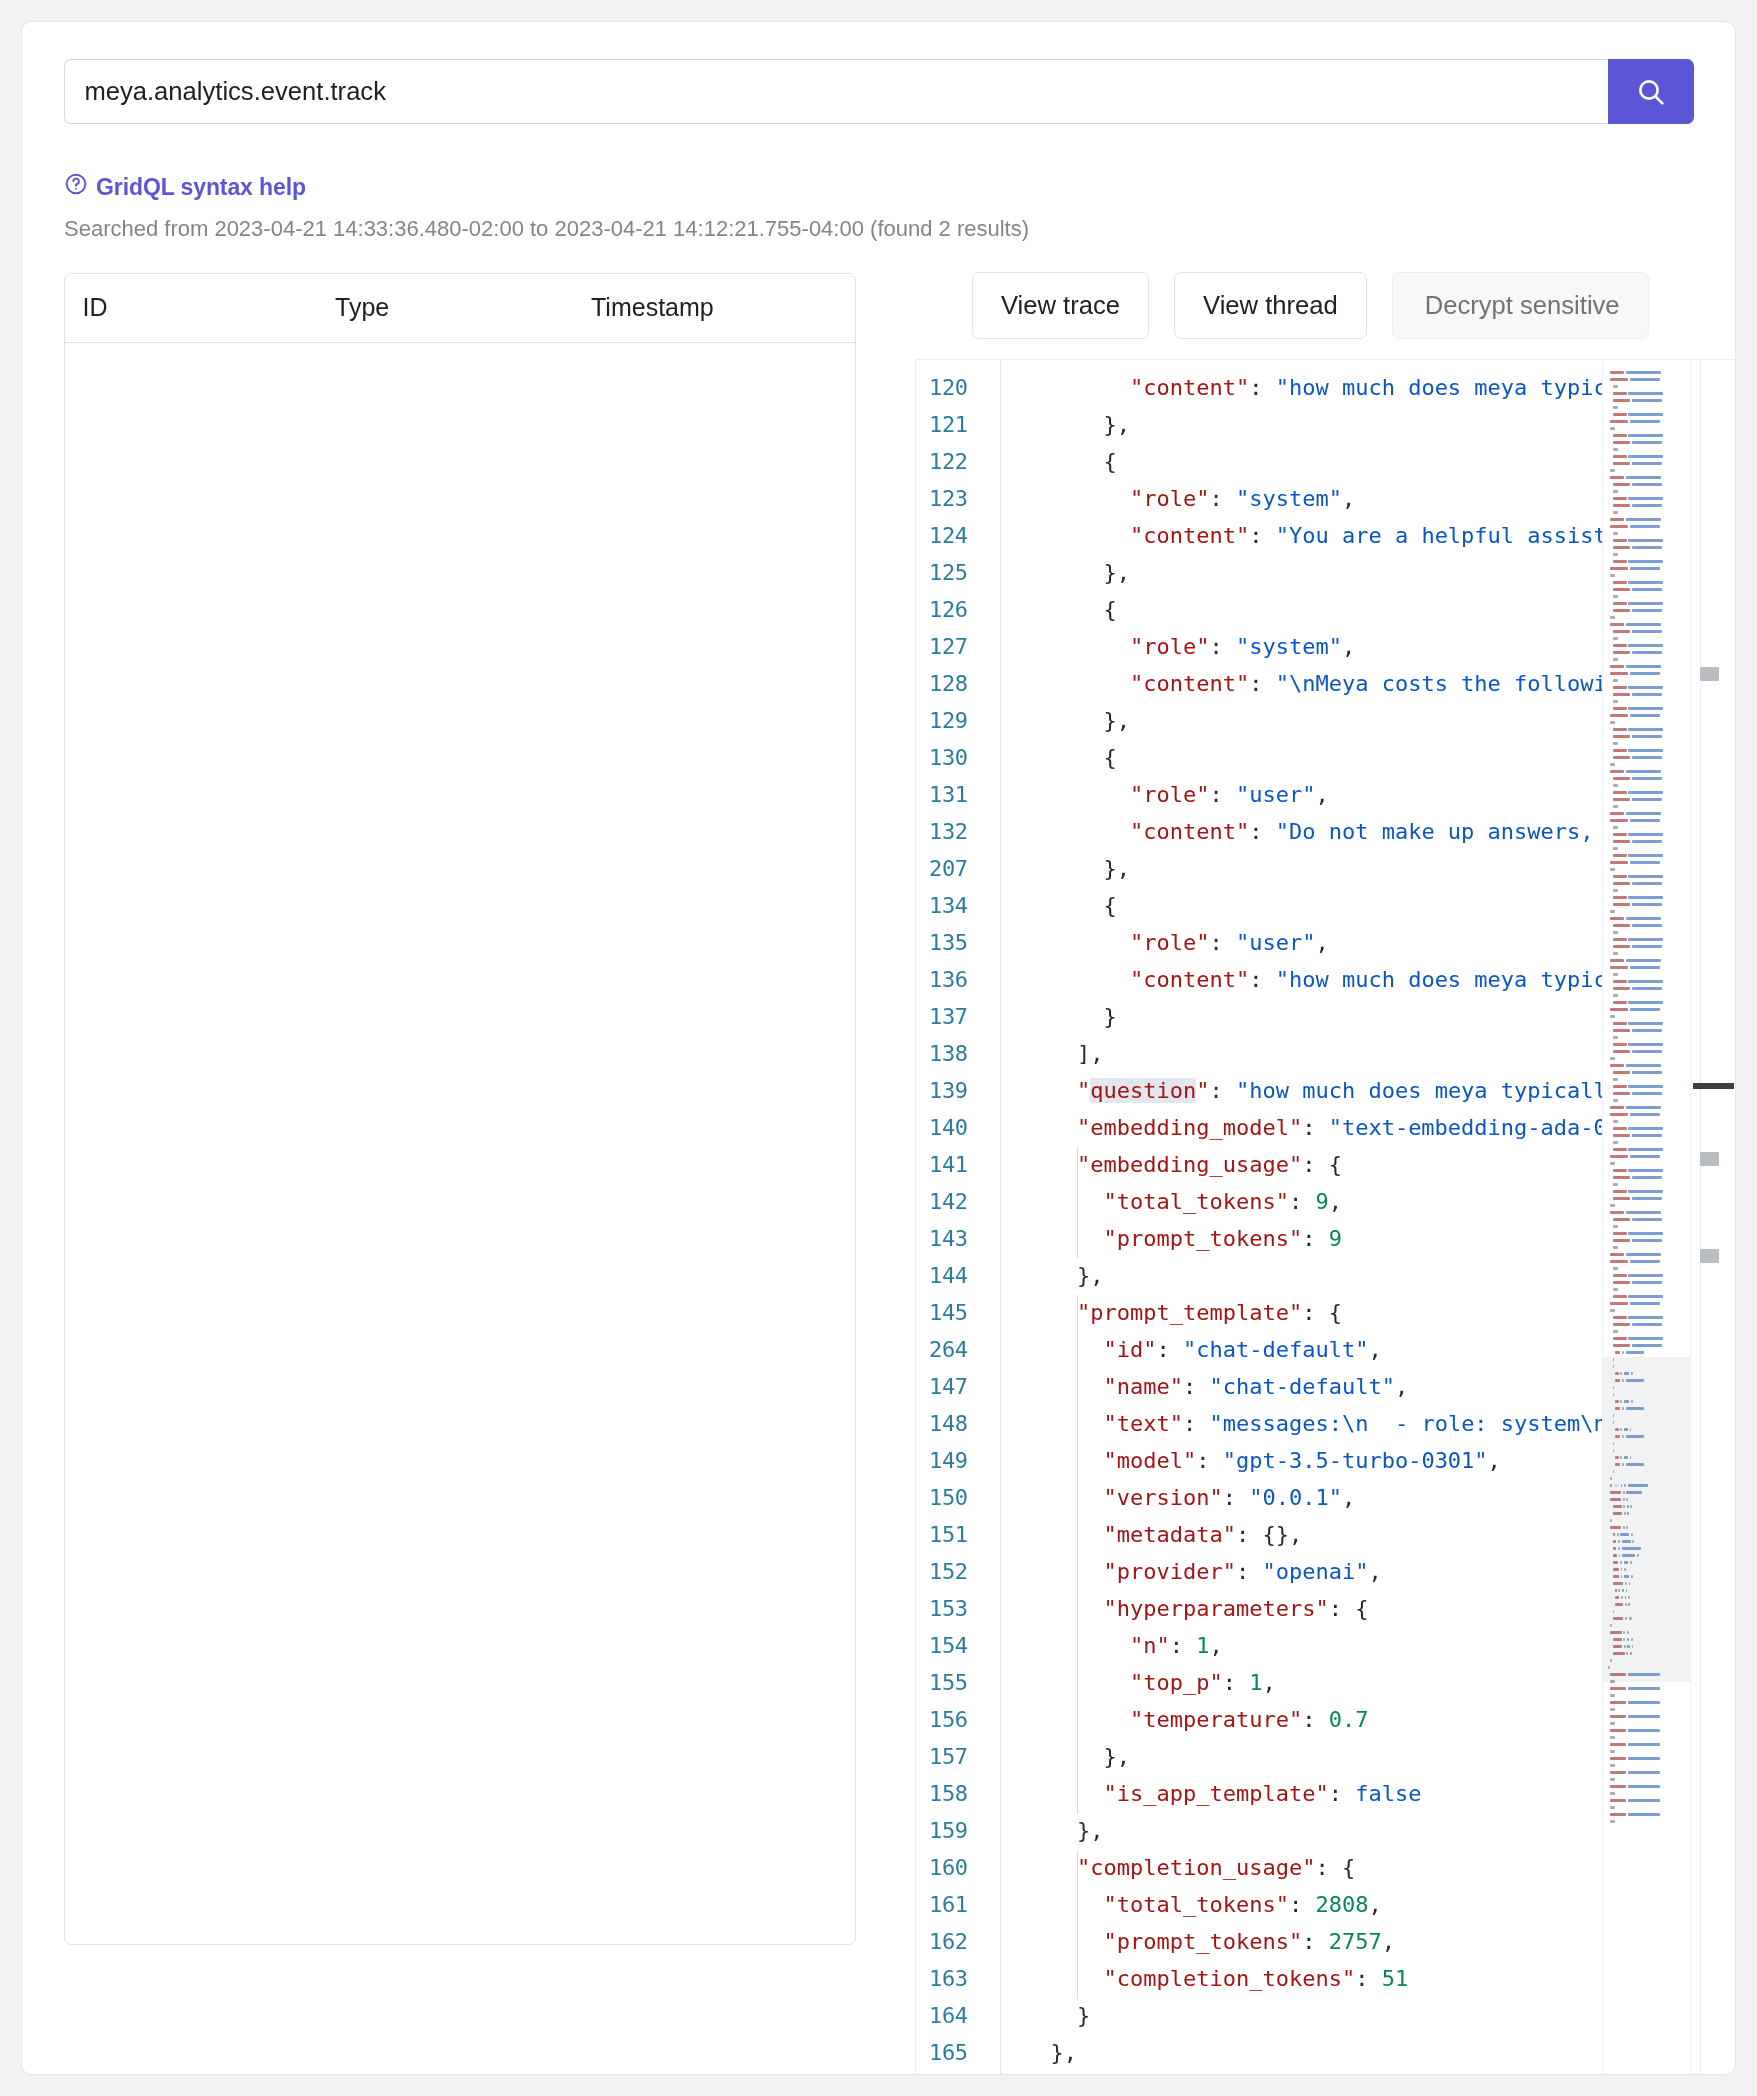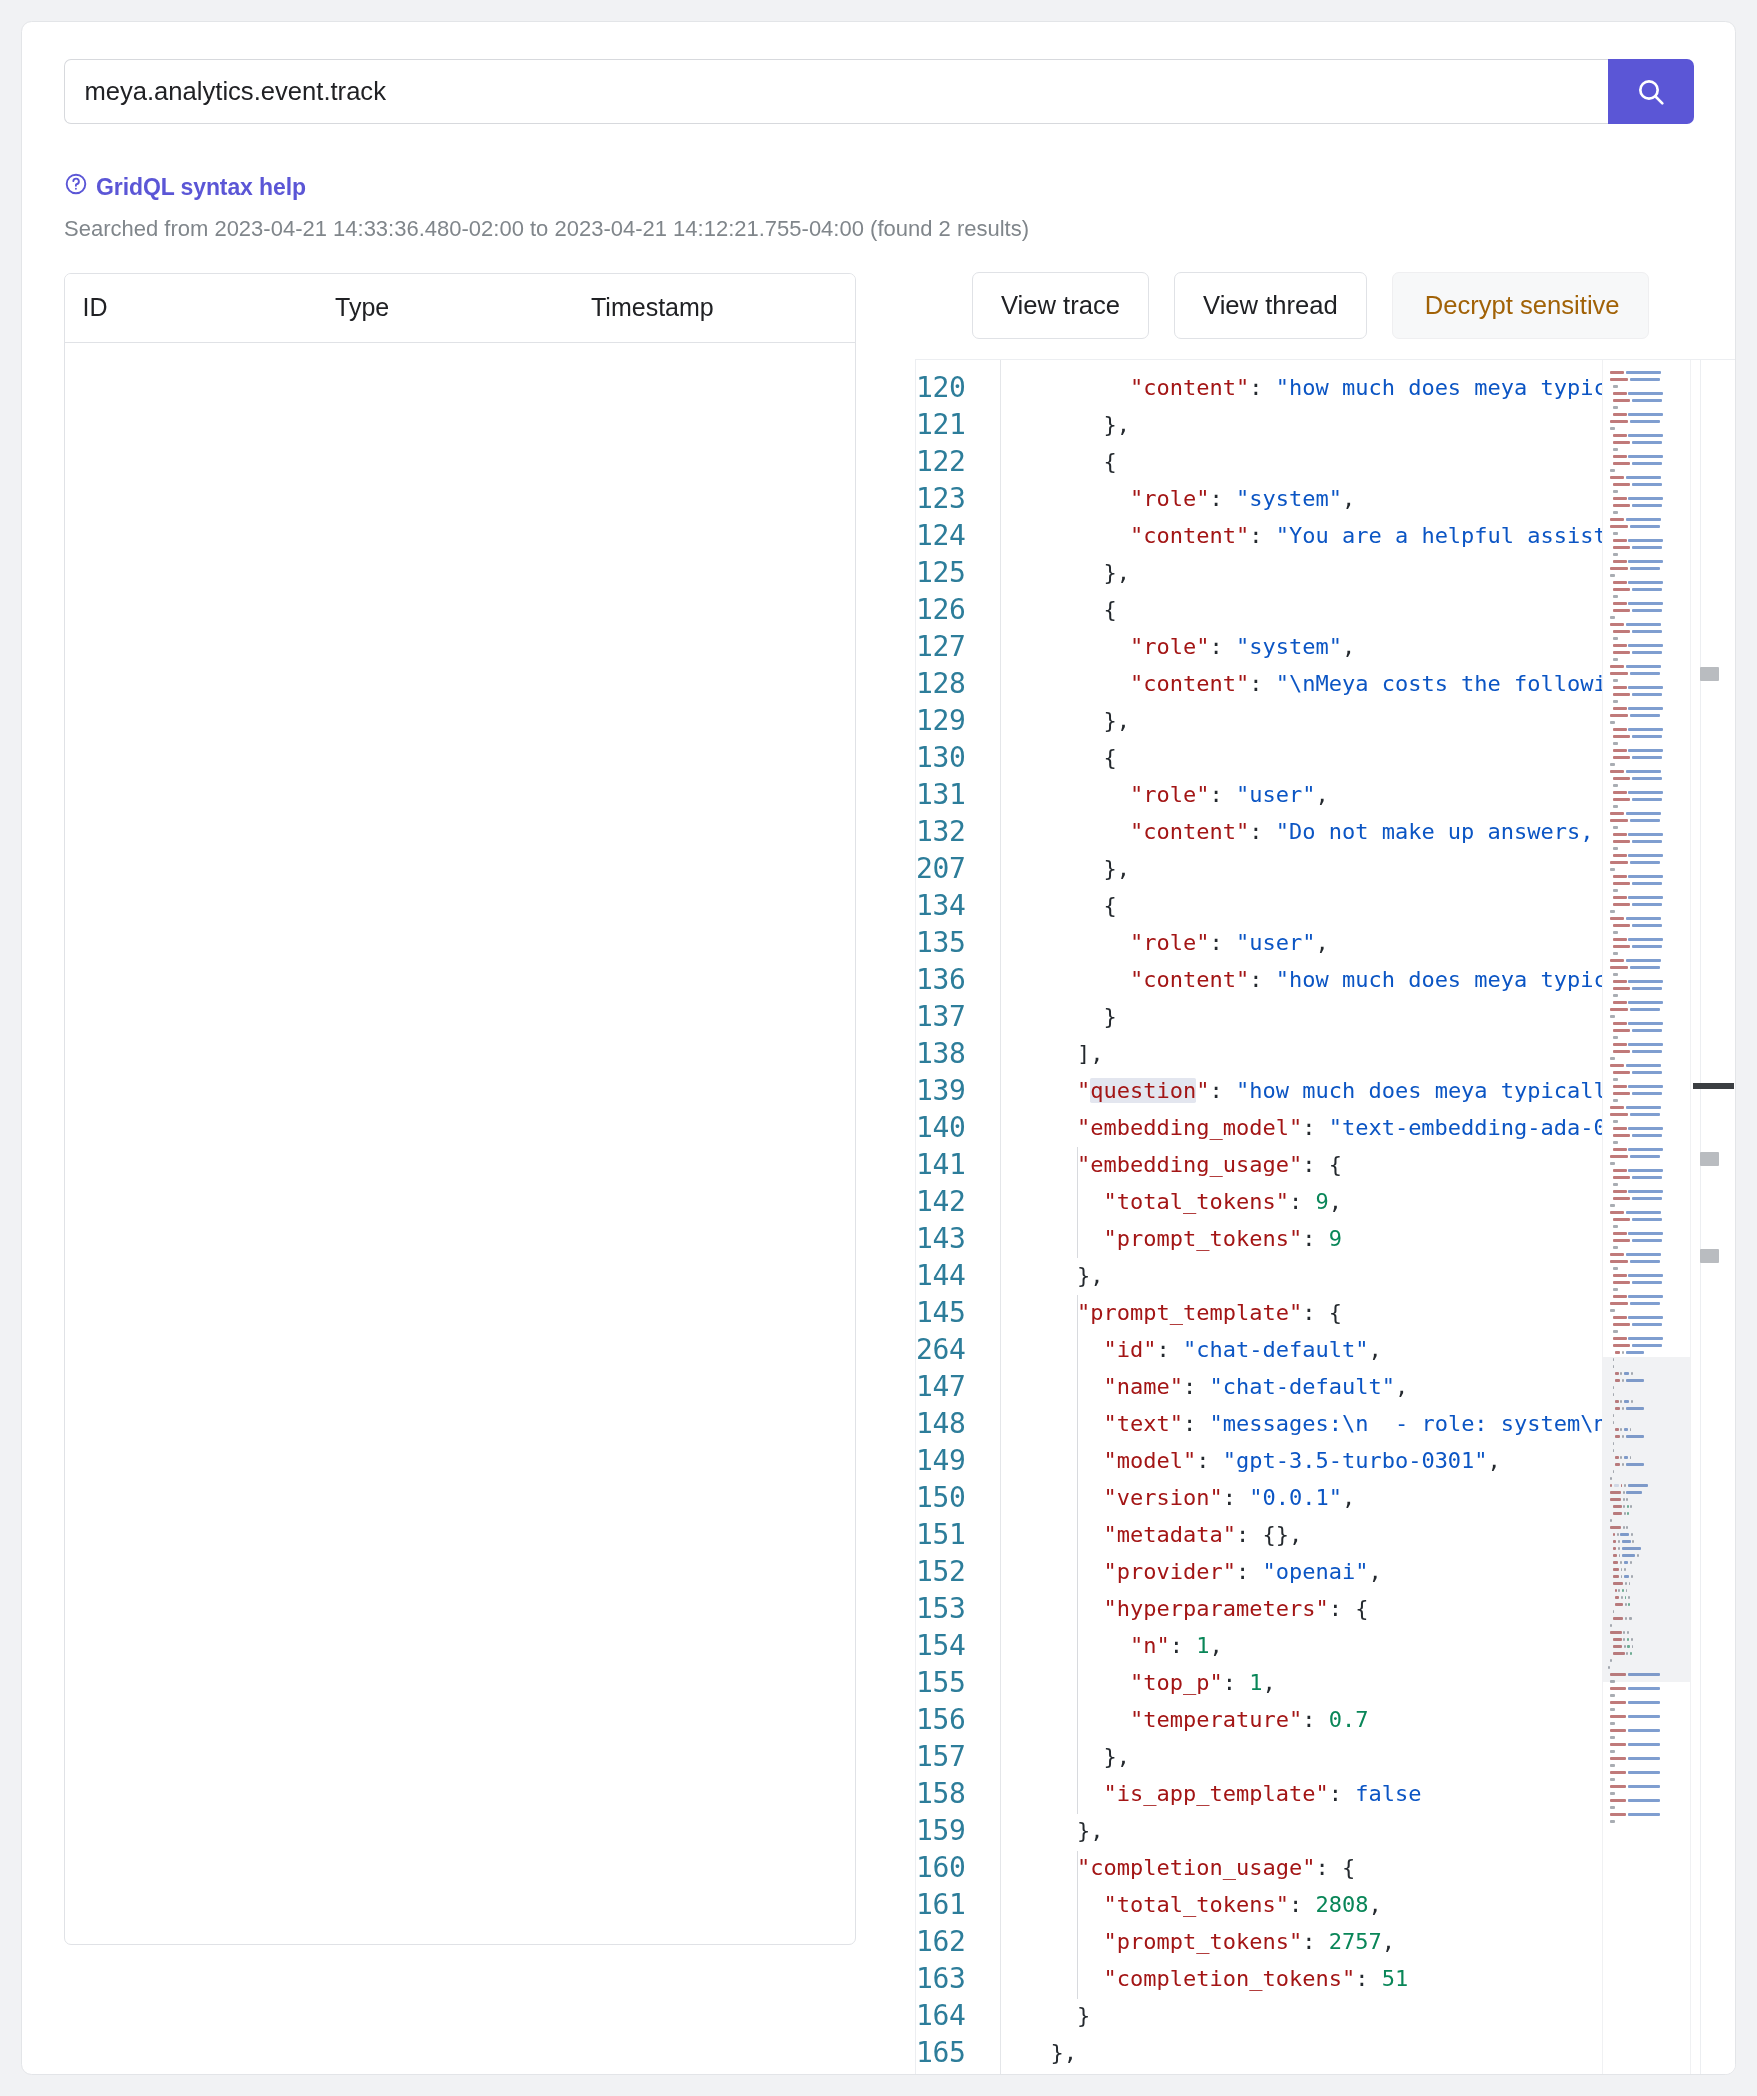--- a/index.html
+++ b/index.html
@@ -146,21 +146,21 @@
     border-radius: 7px;
     font-family: "Liberation Sans", sans-serif;
     font-size: 25.6px;
     color: #202124;
     cursor: pointer;
     display: flex; align-items: center;
   }
   .act-btn.disabled {
     background: #f7f8f9;
     border-color: #efeff1;
-    color: #a16207;
+    color: #737373;
     cursor: default;
     padding-left: 32px;
   }
 
   
   .code-panel {
     position: absolute;
     left: 893px; top: 337px;
     width: 822px; height: 1717px;
     background: #ffffff;
@@ -172,24 +172,24 @@
   .gutter {
     width: 85px;
     flex: 0 0 85px;
     background: #ffffff;
     border-right: 0.9px solid #e4e6e9;
     padding-top: 8.8px;
   }
   .gutter .ln {
     height: 37px;
     line-height: 37px;
-    text-align: left;
+    text-align: center;
     padding-right: 19.4px;
     font-family: "DejaVu Sans Mono", monospace;
-    font-size: 28px;
+    font-size: 22px;
     color: #2d7d9a;
     letter-spacing: -0.4px;
   }
   .code-area {
     flex: 1;
     position: relative;
     overflow: hidden;
     padding-top: 8.8px;
     padding-left: 23px;
   }

